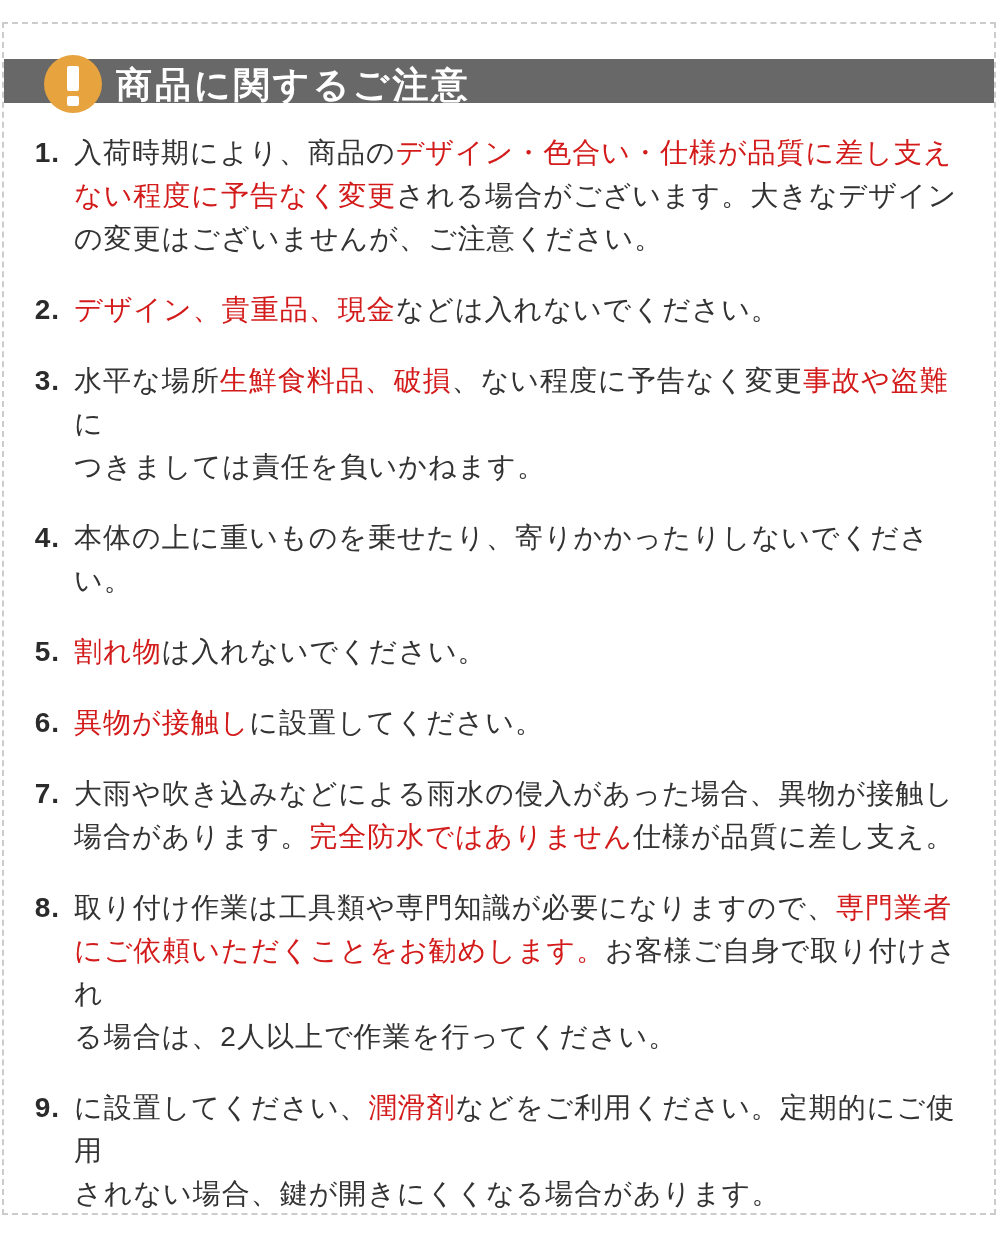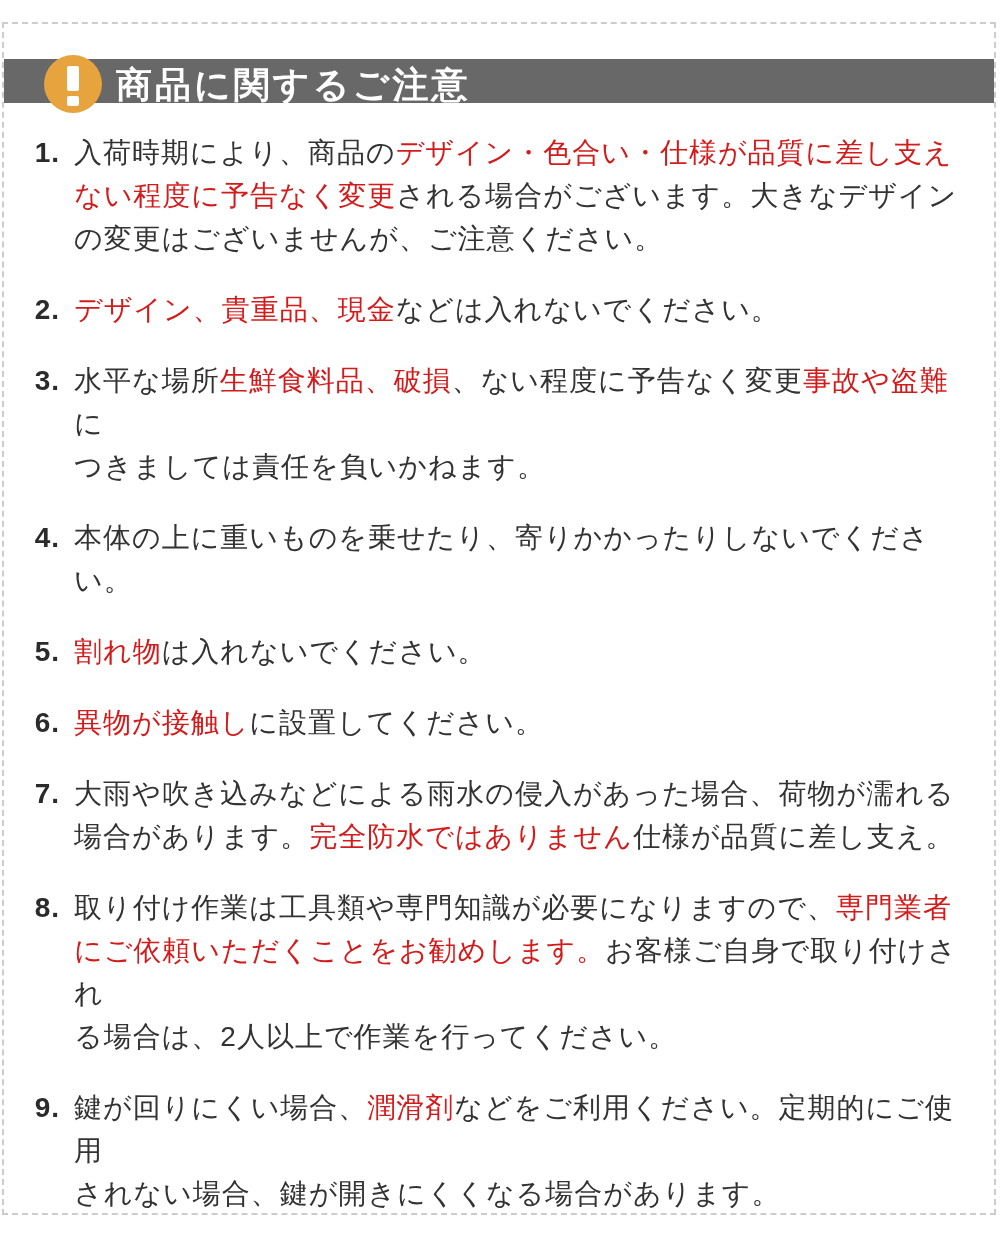--- a/index.html
+++ b/index.html
@@ -119,32 +119,32 @@
         <li class="notice">
     <span class="num">5.</span>
     <span class="txt"><span class="seg seg-red">割れ物</span><span class="seg">は入れないでください。</span></span>
   </li>
         <li class="notice">
     <span class="num">6.</span>
     <span class="txt"><span class="seg seg-red">異物が接触し</span><span class="seg">に設置してください。</span></span>
   </li>
         <li class="notice">
     <span class="num">7.</span>
-    <span class="txt"><span class="seg">大雨や吹き込みなどによる雨水の侵入があった場合、荷物が濡れる
+    <span class="txt"><span class="seg">大雨や吹き込みなどによる雨水の侵入があった場合、異物が接触し
 場合があります。</span><span class="seg seg-red">完全防水ではありません</span><span class="seg">仕様が品質に差し支え。</span></span>
   </li>
         <li class="notice">
     <span class="num">8.</span>
     <span class="txt"><span class="seg">取り付け作業は工具類や専門知識が必要になりますので、</span><span class="seg seg-red">専門業者
 にご依頼いただくことをお勧めします。</span><span class="seg">お客様ご自身で取り付けされ
 る場合は、2人以上で作業を行ってください。</span></span>
   </li>
         <li class="notice">
     <span class="num">9.</span>
-    <span class="txt"><span class="seg">鍵が回りにくい場合、</span><span class="seg seg-red">潤滑剤</span><span class="seg">などをご利用ください。定期的にご使用
+    <span class="txt"><span class="seg">に設置してください、</span><span class="seg seg-red">潤滑剤</span><span class="seg">などをご利用ください。定期的にご使用
 されない場合、鍵が開きにくくなる場合があります。</span></span>
   </li>
         <li class="notice">
     <span class="num">10.</span>
     <span class="txt"><span class="seg">錆びにくい加工を施しておりますが、</span><span class="seg seg-red">傷や汚れた箇所、異物が接触し
 ている場所から錆が発生</span></span>
   </li>
       </ul>
 
   </div>

